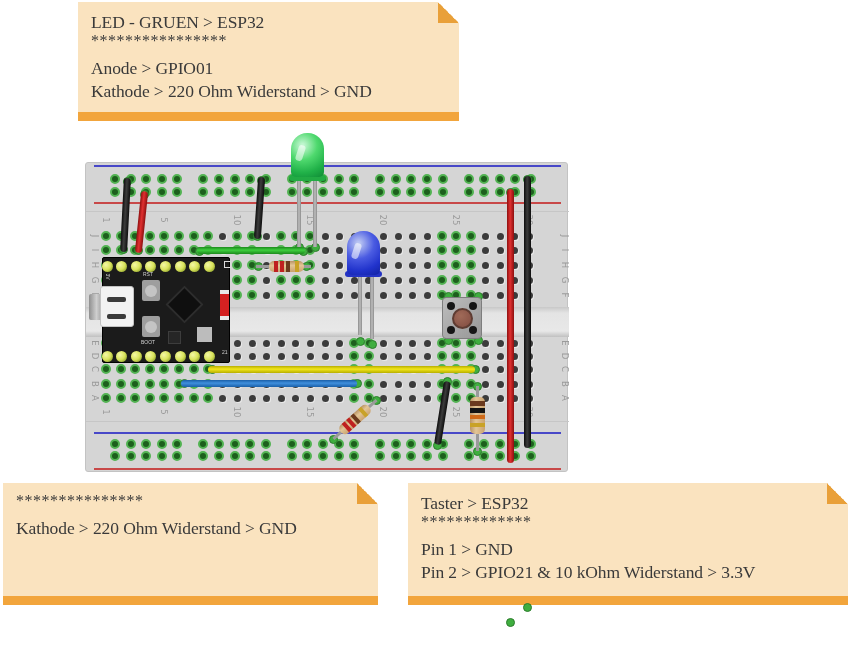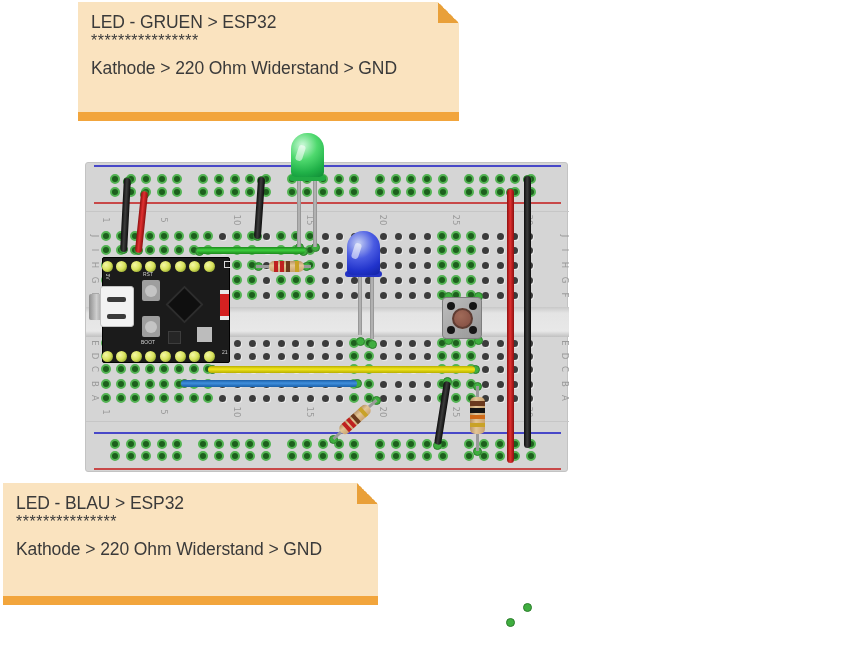--- a/index.html
+++ b/index.html
@@ -8,20 +8,21 @@
     position: relative; width: 850px; height: 646px; overflow: hidden;
     background:#ffffff; font-family:"Liberation Sans", sans-serif;
   }
 
   
   .note {
     position:absolute; background:#fae3bf; color:#3a3a3a;
     padding:10px 12px 0 13px; font-size:17.5px; letter-spacing:-0.1px;
     clip-path: polygon(0 0, calc(100% - 21px) 0, 100% 21px, 100% 100%, 0 100%);
     filter: drop-shadow(2px 2px 2px rgba(0,0,0,0.18));
+    font-family: Liberation Serif, serif;
   }
   .note .fold {
     position:absolute; top:0; right:0; width:21px; height:21px;
     background: linear-gradient(to bottom left, rgba(0,0,0,0) 50%, #e9a039 50%);
   }
   .note .bar { position:absolute; left:0; right:0; bottom:0; height:9px; background:#f2a53c; }
   .note .n-title { line-height:21px; }
   .note .n-sep   { line-height:15px; font-size:16px; letter-spacing:0.5px; }
   .note .n-line  { line-height:23px; }
   .note .n-gap   { height:9px; }
@@ -120,20 +121,21 @@
 </style>
 </head>
 <body>
 
 <div class="canvas">
 
   <div class="note note-green">
     <div class="n-title">LED - GRUEN &gt; ESP32</div>
     <div class="n-sep">****************</div>
     <div class="n-gap"></div>
+    <div class="n-line">Anode &gt; GPIO01</div>
     <div class="n-line">Kathode &gt; 220 Ohm Widerstand &gt; GND</div>
     <div class="fold"></div>
     <div class="bar"></div>
   </div>
 
   <div class="board" id="board">
     <div class="railline rl-blue" style="top:2px"></div>
     <div class="railline rl-red" style="top:39px"></div>
     <div class="railline rl-blue" style="top:269px"></div>
     <div class="railline rl-red" style="top:305px"></div>
@@ -715,22 +717,30 @@
         <span class="btn-pin" style="left:4px; top:4px"></span>
         <span class="btn-pin" style="right:4px; top:4px"></span>
         <span class="btn-pin" style="left:4px; bottom:4px"></span>
         <span class="btn-pin" style="right:4px; bottom:4px"></span>
         <span class="btn-cap"></span>
       </div>
     </div>
   </div>
 
   <div class="note note-blue">
-    <div class="n-title">LED - BLAU &gt; ESP32</div>
     <div class="n-sep">***************</div>
     <div class="n-gap"></div>
     <div class="n-line">Kathode &gt; 220 Ohm Widerstand &gt; GND</div>
     <div class="fold"></div>
     <div class="bar"></div>
   </div>
 
+  <div class="note note-taster">
+    <div class="n-title">Taster &gt; ESP32</div>
+    <div class="n-sep">*************</div>
+    <div class="n-gap"></div>
+    <div class="n-line">Pin 1 &gt; GND</div>
+    <div class="n-line">Pin 2 &gt; GPIO21 &amp; 10 kOhm Widerstand &gt; 3.3V</div>
+    <div class="fold"></div>
+    <div class="bar"></div>
+  </div>
 
 </div>
 
 </body></html>

